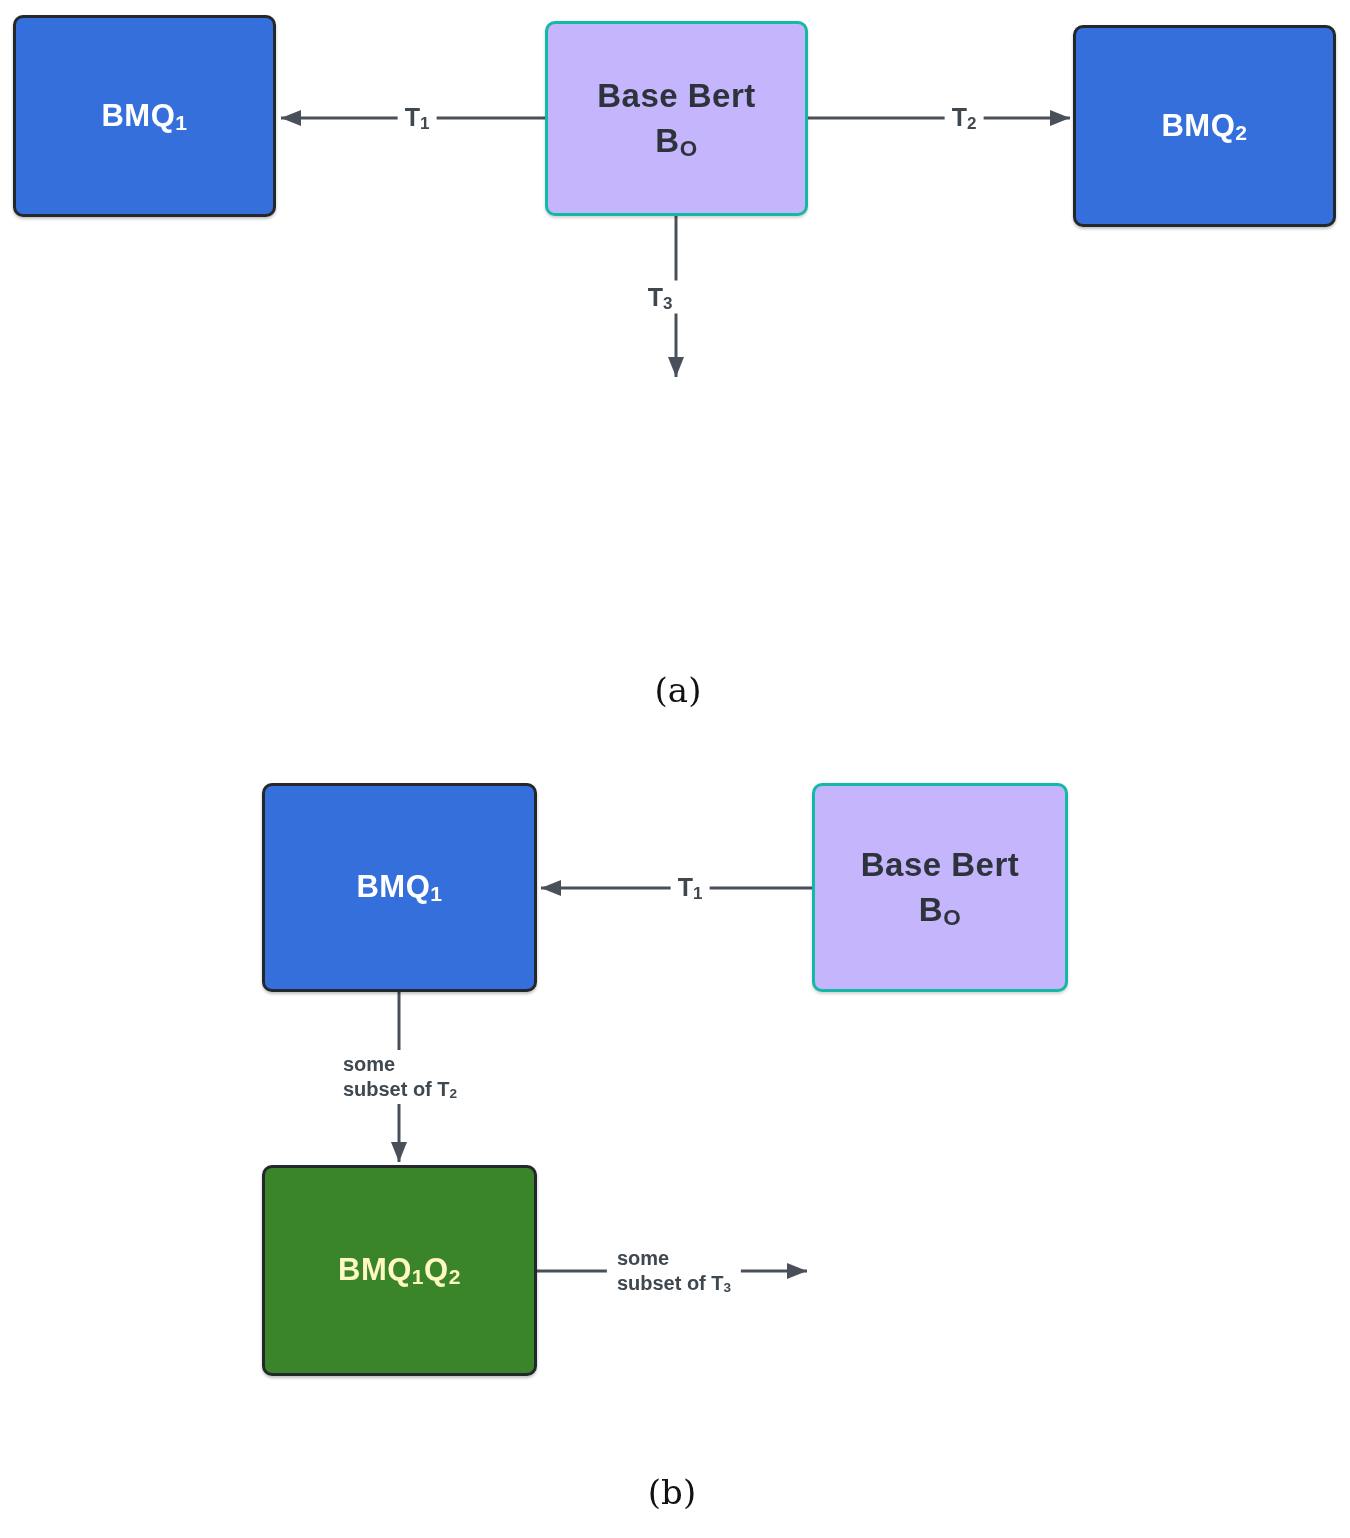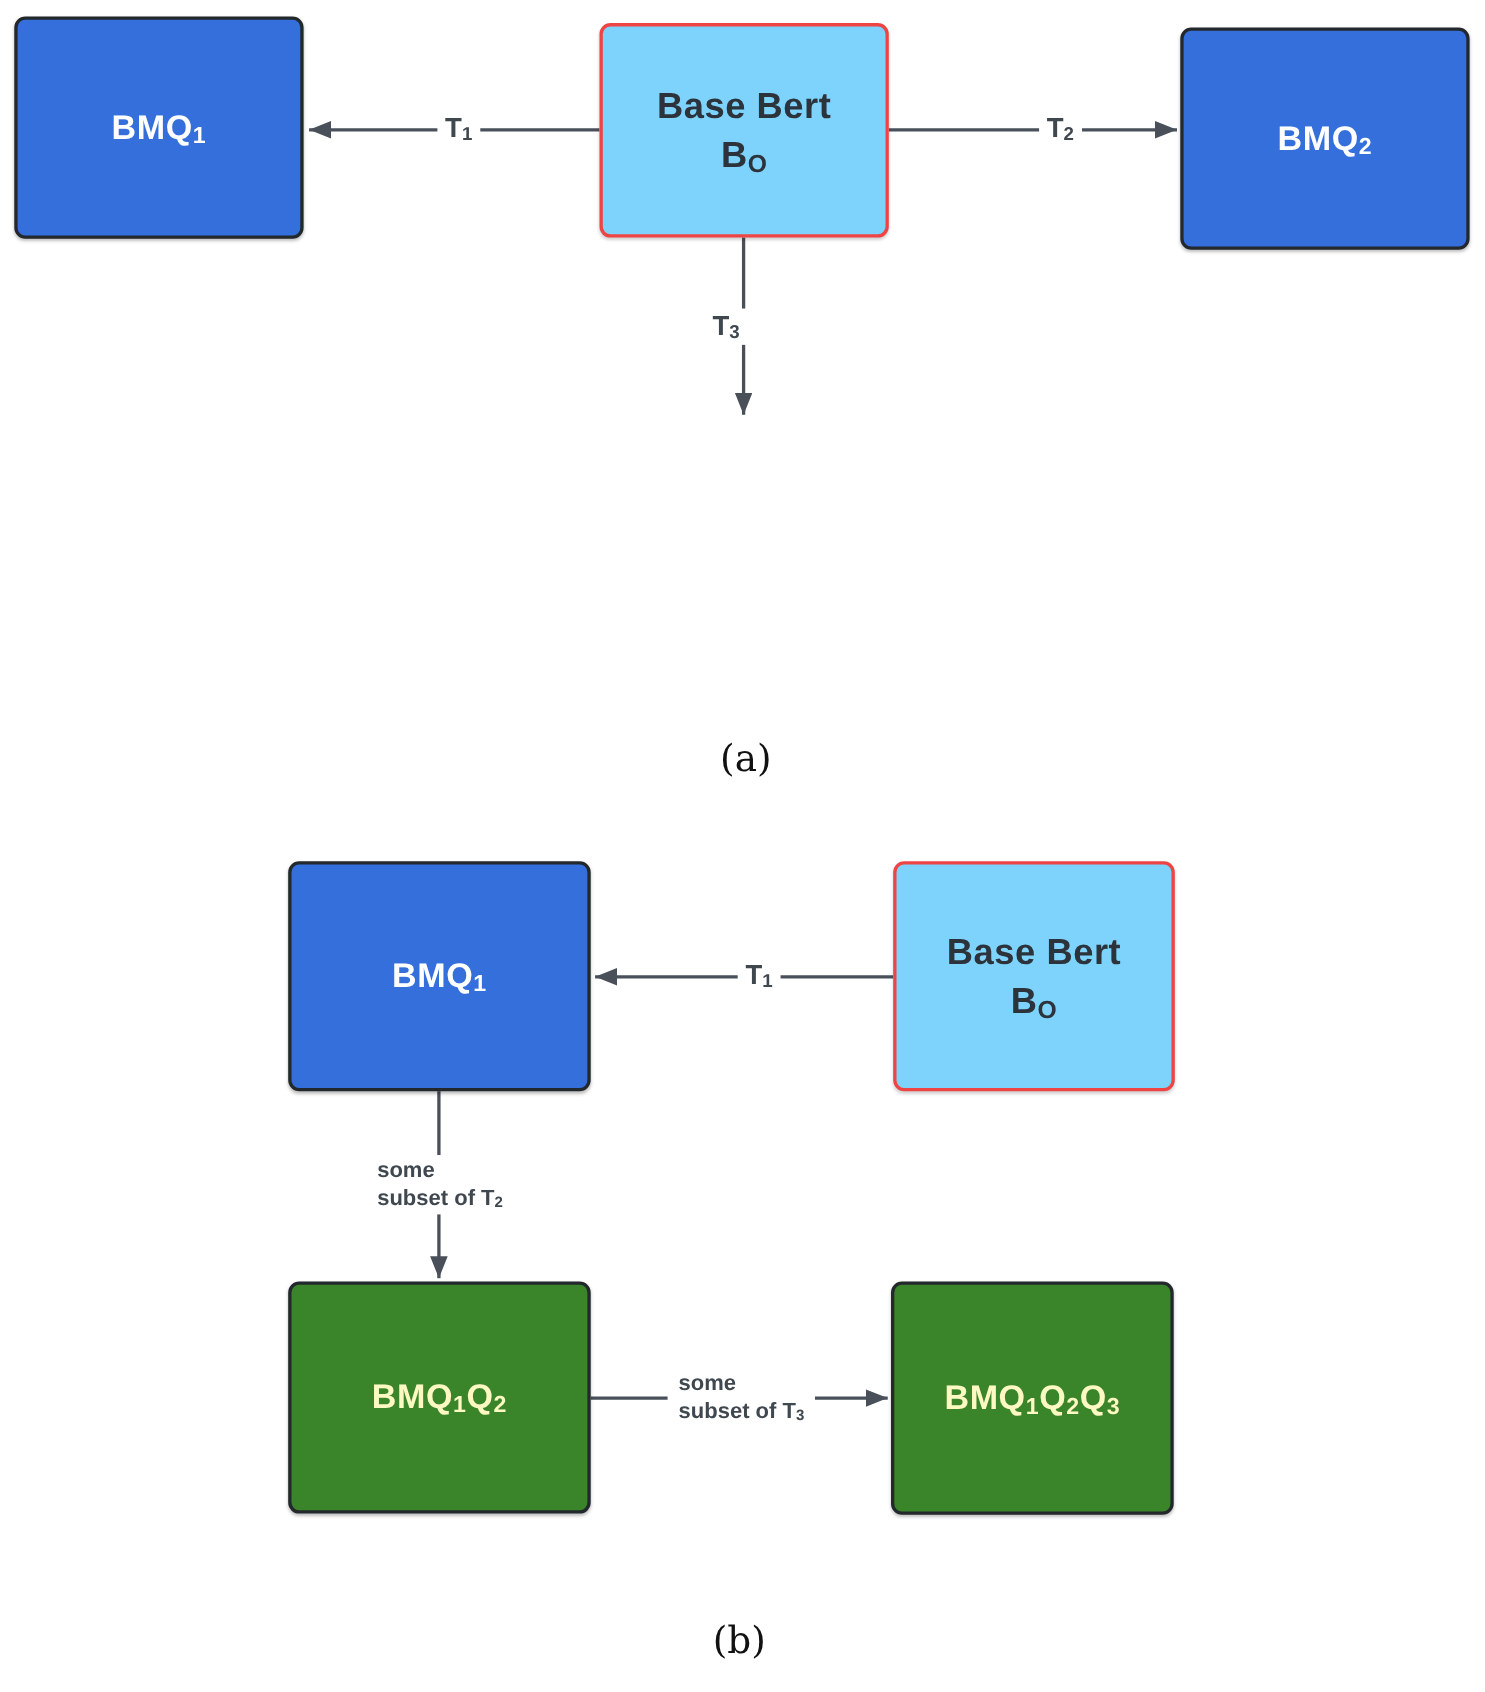--- a/index.html
+++ b/index.html
@@ -34,22 +34,22 @@
     color:#ffffff;
     box-shadow:0 2px 3px rgba(0,0,0,0.25);
   }
   .node.green{
     background:var(--green,#3A8529);
     border:3px solid #23282D;
     color:#fef9c3;
     box-shadow:0 2px 3px rgba(0,0,0,0.25);
   }
   .node.white{
-    background:#7dd3fc;
-    border:3px solid #ef4444;
+    background:#c4b5fd;
+    border:3px solid #14b8a6;
     color:var(--ink,#2D333B);
     box-shadow:0 2px 3px rgba(0,0,0,0.18);
   }
   .node-label{
     font-weight:bold;
     font-size:31px;
     letter-spacing:0.5px;
     line-height:1.3;
   }
   .node.white .node-label{font-size:33px;line-height:1.35;}
@@ -133,23 +133,20 @@
     <span class="node-label">
       <span>Base Bert</span><br>
       <span>B</span><sub>O</sub>
     </span>
   </div>
 
   <div class="node green" style="left:262px;top:1165px;width:275px;height:211px">
     <span class="node-label"><span>BMQ</span><sub>1</sub><span>Q</span><sub>2</sub></span>
   </div>
 
-  <div class="node green" style="left:810px;top:1165px;width:257px;height:212px">
-    <span class="node-label"><span>BMQ</span><sub>1</sub><span>Q</span><sub>2</sub><span>Q</span><sub>3</sub></span>
-  </div>
 
   <div class="edge-label" style="left:690px;top:887px"><span>T</span><sub>1</sub></div>
 
   <div class="edge-label multi" style="left:400px;top:1077px">
     <div>some</div>
     <div><span>subset of T</span><sub>2</sub></div>
   </div>
 
   <div class="edge-label multi" style="left:674px;top:1271px">
     <div>some</div>

